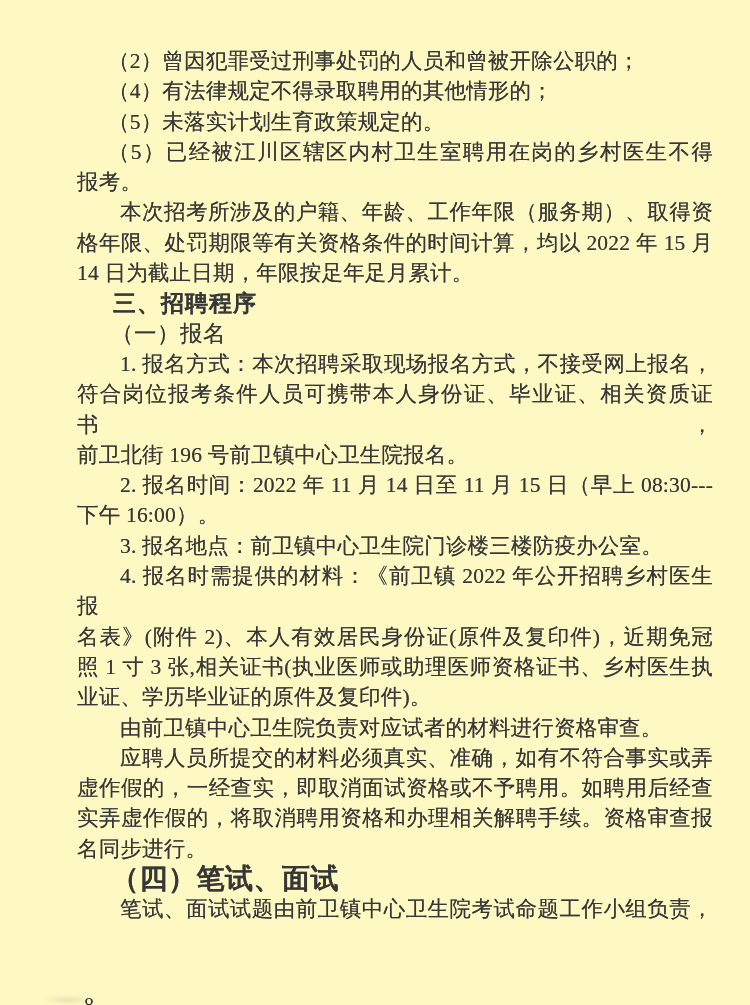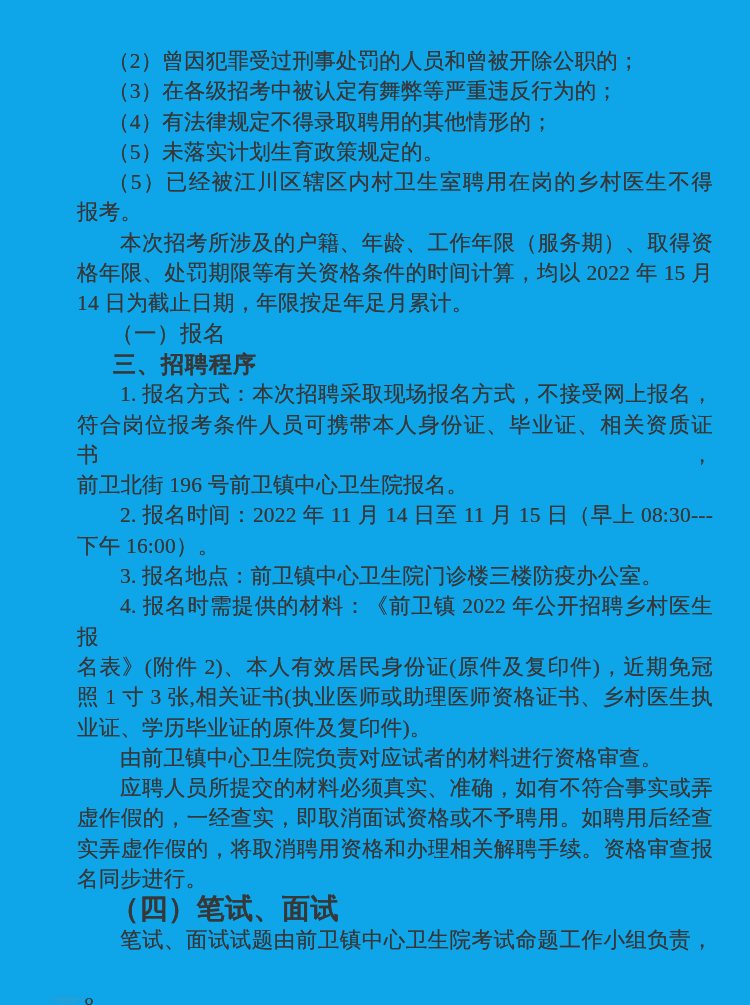--- a/index.html
+++ b/index.html
@@ -82,33 +82,32 @@
     top: 995px;
     width: 52px;
     height: 10px;
     background: radial-gradient(ellipse, rgba(140,140,140,0.22), transparent 70%);
     filter: blur(1px);
   }
 </style>
 </head>
 <body>
 
-<div class="page" style="background: #0ea5e9; color: rgb(55, 55, 55);">
+<div class="page" style="background: #fef9c3; color: rgb(55, 55, 55);">
   <div class="text-block">
       <div class="line t-list">（2）曾因犯罪受过刑事处罚的人员和曾被开除公职的；</div>
-      <div class="line t-list">（3）在各级招考中被认定有舞弊等严重违反行为的；</div>
       <div class="line t-list">（4）有法律规定不得录取聘用的其他情形的；</div>
       <div class="line t-list">（5）未落实计划生育政策规定的。</div>
       <div class="line t-list j">（5）已经被江川区辖区内村卫生室聘用在岗的乡村医生不得</div>
       <div class="line t-cont">报考。</div>
       <div class="line t-para j">本次招考所涉及的户籍、年龄、工作年限（服务期）、取得资</div>
       <div class="line t-cont j">格年限、处罚期限等有关资格条件的时间计算，均以 2022 年 15 月</div>
       <div class="line t-cont">14 日为截止日期，年限按足年足月累计。</div>
+      <div class="line t-h1">三、招聘程序</div>
       <div class="line t-h2">（一）报名</div>
-      <div class="line t-h1">三、招聘程序</div>
       <div class="line t-para j">1. 报名方式：本次招聘采取现场报名方式，不接受网上报名，</div>
       <div class="line t-cont j">符合岗位报考条件人员可携带本人身份证、毕业证、相关资质证书，</div>
       <div class="line t-cont">前卫北街 196 号前卫镇中心卫生院报名。</div>
       <div class="line t-para j">2. 报名时间：2022 年 11 月 14 日至 11 月 15 日（早上 08:30---</div>
       <div class="line t-cont">下午 16:00）。</div>
       <div class="line t-para">3. 报名地点：前卫镇中心卫生院门诊楼三楼防疫办公室。</div>
       <div class="line t-para j">4. 报名时需提供的材料：《前卫镇 2022 年公开招聘乡村医生报</div>
       <div class="line t-cont j">名表》(附件 2)、本人有效居民身份证(原件及复印件)，近期免冠</div>
       <div class="line t-cont j">照 1 寸 3 张,相关证书(执业医师或助理医师资格证书、乡村医生执</div>
       <div class="line t-cont">业证、学历毕业证的原件及复印件)。</div>

